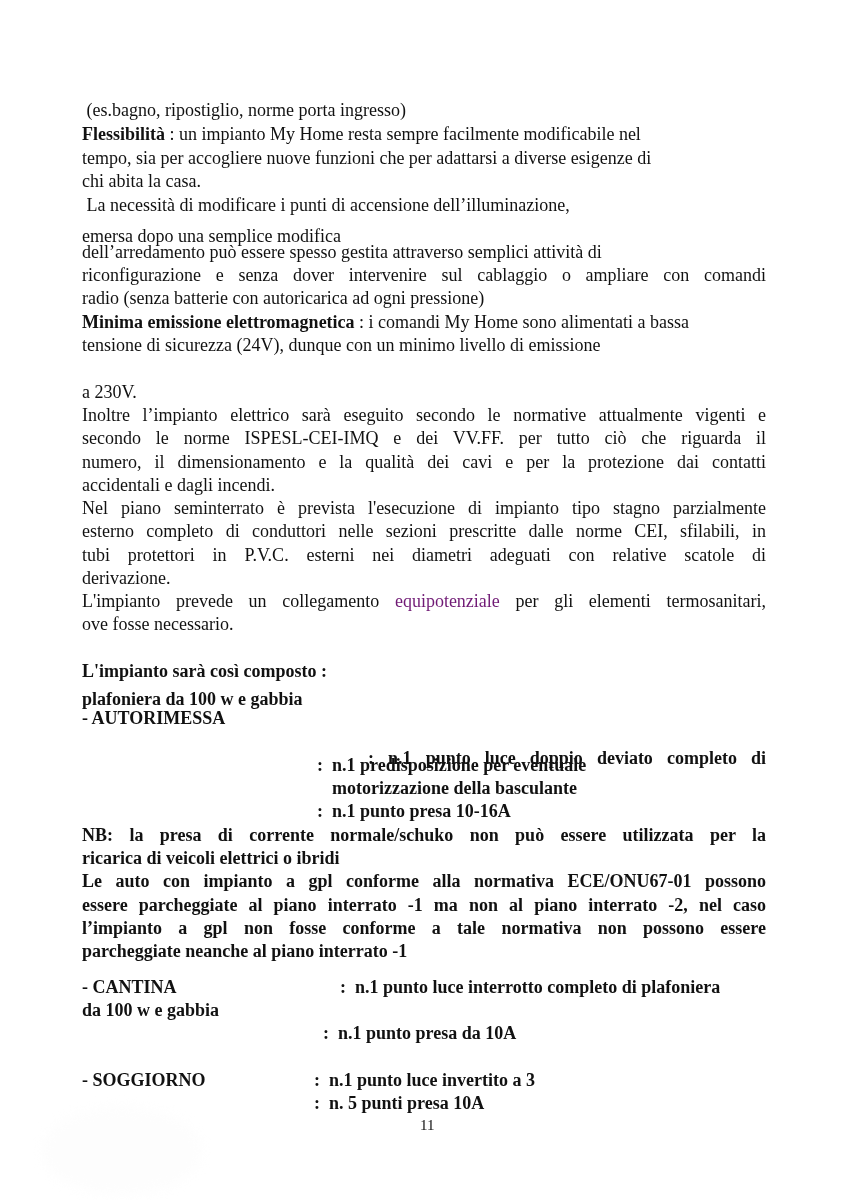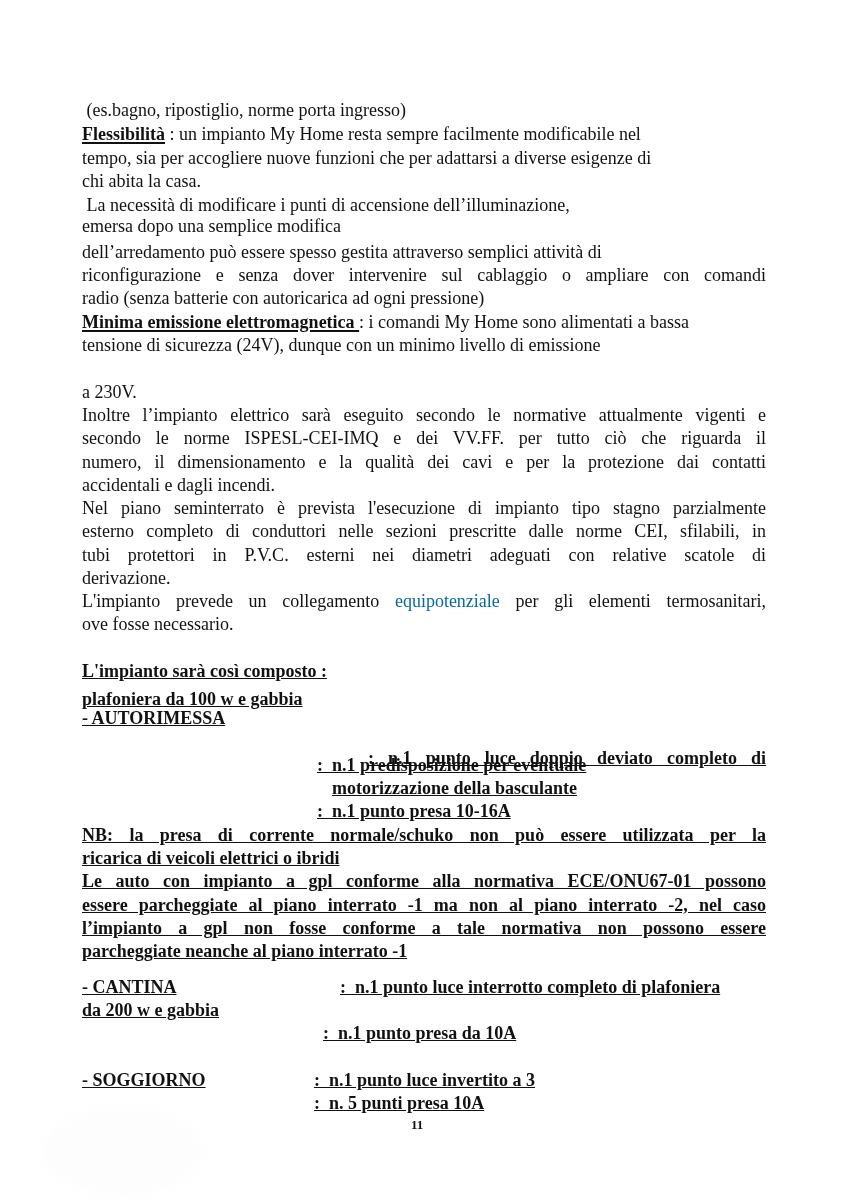--- a/index.html
+++ b/index.html
@@ -5,41 +5,41 @@
   html, body { margin: 0; padding: 0; background: #ffffff; }
   body {
     width: 847px; height: 1200px; position: relative; overflow: hidden;
     font-family: "Liberation Serif", serif; color: #111111;
   }
   .page { position: absolute; left: 0; top: 0; width: 847px; height: 1200px; background: #fff; }
   .line {
     position: absolute; left: 82px; white-space: pre; font-size: 18px; line-height: 22px;
   }
   .just { width: 684px; text-align: justify; text-align-last: justify; white-space: normal; }
-  .b { font-weight: bold; text-decoration: underline; }
+  .b { font-weight: bold; }
   .u { text-decoration-thickness: 1.5px; text-underline-offset: 2px; }
-  .grey { color: #0369a1; }
-  .pagenum { position: absolute; left: 411px; top: 1116px; font-size: 13px; line-height: 18px; font-weight: bold; }
+  .grey { color: #701a75; }
+  .pagenum { position: absolute; left: 420px; top: 1116px; font-size: 15px; line-height: 18px; }
   .smudge {
     position: absolute; left: 42px; top: 1107px; width: 160px; height: 88px;
     border-radius: 50%; background: #fdfdfd; filter: blur(6px);
   }
 </style>
 </head>
 <body>
 
 <div class="page">
   <div class="smudge"></div>
 
   <div class="line" style="top:99px"> (es.bagno, ripostiglio, norme porta ingresso)</div>
   <div class="line" style="top:123px"><span class="b u">Flessibilità</span><span> : un impianto My Home resta sempre facilmente modificabile nel</span></div>
   <div class="line" style="top:147px">tempo, sia per accogliere nuove funzioni che per adattarsi a diverse esigenze di</div>
   <div class="line" style="top:170px">chi abita la casa.</div>
   <div class="line" style="top:194px"> La necessità di modificare i punti di accensione dell’illuminazione,</div>
-  <div class="line" style="top:215px">emersa dopo una semplice modifica</div>
+  <div class="line" style="top:225px">emersa dopo una semplice modifica</div>
   <div class="line" style="top:241px">dell’arredamento può essere spesso gestita attraverso semplici attività di</div>
   <div class="line just" style="top:264px">riconfigurazione e senza dover intervenire sul cablaggio o ampliare con comandi</div>
   <div class="line" style="top:287px">radio (senza batterie con autoricarica ad ogni pressione)</div>
   <div class="line" style="top:311px"><span class="b u">Minima emissione elettromagnetica </span><span>: i comandi My Home sono alimentati a bassa</span></div>
   <div class="line" style="top:334px">tensione di sicurezza (24V), dunque con un minimo livello di emissione</div>
   <div class="line" style="top:381px">a 230V.</div>
   <div class="line just" style="top:404px">Inoltre l’impianto elettrico sarà eseguito secondo le normative attualmente vigenti e</div>
   <div class="line just" style="top:427px">secondo le norme ISPESL-CEI-IMQ e dei VV.FF. per tutto ciò che riguarda il</div>
   <div class="line just" style="top:451px">numero, il dimensionamento e la qualità dei cavi e per la protezione dai contatti</div>
   <div class="line" style="top:474px">accidentali e dagli incendi.</div>
@@ -61,21 +61,21 @@
 
   <div class="line b" style="top:847px">ricarica di veicoli elettrici o ibridi</div>
   <div class="line b just" style="top:824px">NB: la presa di corrente normale/schuko non può essere utilizzata per la</div>
   <div class="line b just" style="top:870px">Le auto con impianto a gpl conforme alla normativa ECE/ONU67-01 possono</div>
   <div class="line b just" style="top:894px">essere parcheggiate al piano interrato -1 ma non al piano interrato -2, nel caso</div>
   <div class="line b just" style="top:917px">l’impianto a gpl non fosse conforme a tale normativa non possono essere</div>
   <div class="line b" style="top:940px">parcheggiate neanche al piano interrato -1</div>
 
   <div class="line b" style="top:976px">- CANTINA</div>
   <div class="line b" style="top:976px; left:340px">:  n.1 punto luce interrotto completo di plafoniera</div>
-  <div class="line b" style="top:999px">da 200 w e gabbia</div>
+  <div class="line b" style="top:999px">da 100 w e gabbia</div>
   <div class="line b" style="top:1022px; left:323px">:  n.1 punto presa da 10A</div>
 
   <div class="line b" style="top:1069px">- SOGGIORNO</div>
   <div class="line b" style="top:1069px; left:314px">:  n.1 punto luce invertito a 3</div>
   <div class="line b" style="top:1092px; left:314px">:  n. 5 punti presa 10A</div>
 
   <div class="pagenum">11</div>
 </div>
 
 </body></html>

